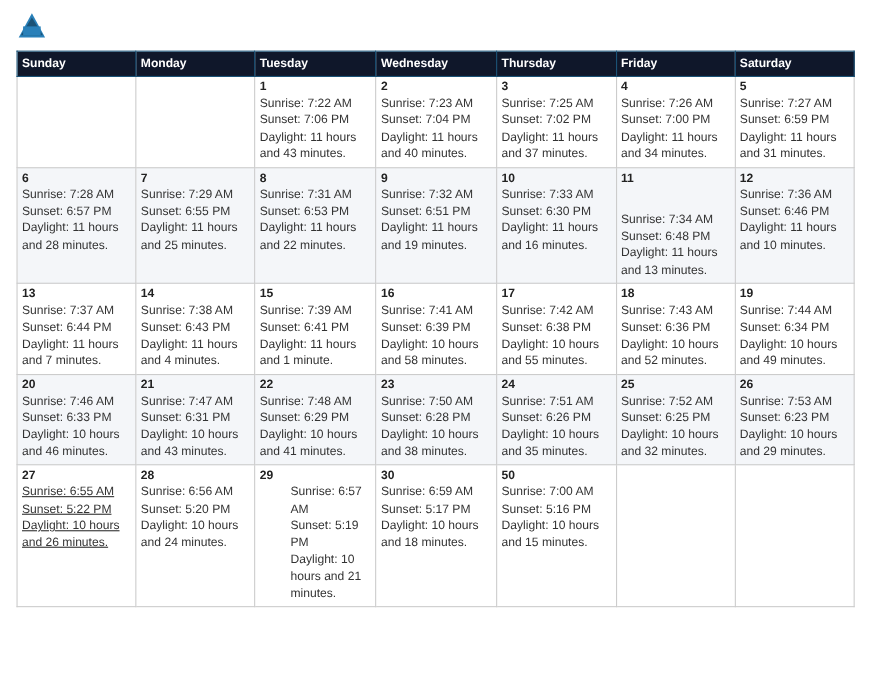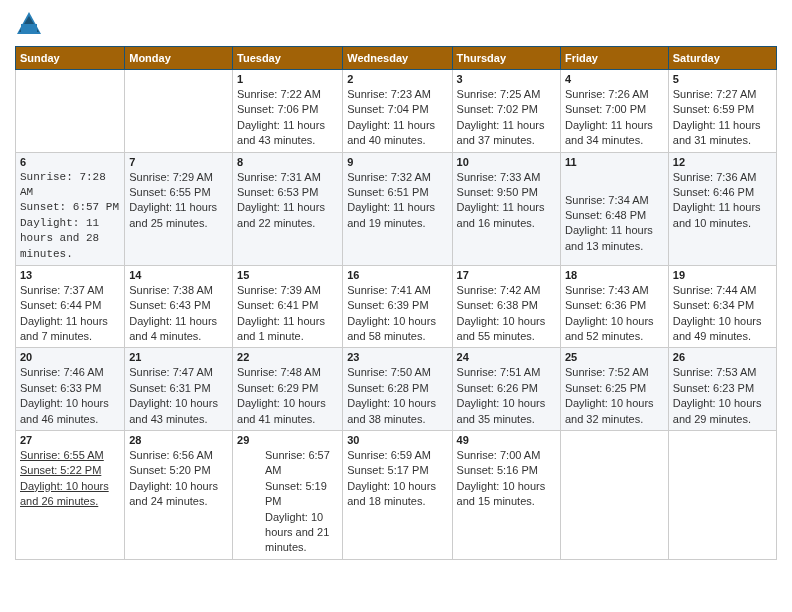--- a/index.html
+++ b/index.html
@@ -51,21 +51,21 @@
     .location {
       font-size: 14px;
       color: #555;
     }
     table {
       width: 100%;
       border-collapse: collapse;
       font-size: 10px;
     }
     thead tr th {
-      background: #a16207;
+      background: #0f172a;
       color: #fff;
       padding: 5px 4px;
       text-align: left;
       font-size: 11px;
       font-weight: bold;
       border: 1px solid #1a5276;
     }
     tbody tr td {
       border: 1px solid #ccc;
       padding: 3px 4px;
@@ -158,21 +158,21 @@
           <td>
             <span class="day-num">5</span>
             <div class="day-info" style="white-space: pre-line;">Sunrise: 7:27 AM
 Sunset: 6:59 PM
 Daylight: 11 hours and 31 minutes.</div>
           </td>
         </tr>
         <tr>
           <td>
             <span class="day-num">6</span>
-            <div class="day-info" style="white-space: pre-line; font-family: Liberation Mono, monospace;">Sunrise: 7:28 AM
+            <div class="day-info" style="white-space: pre-line;">Sunrise: 7:28 AM
 Sunset: 6:57 PM
 Daylight: 11 hours and 28 minutes.</div>
           </td>
           <td>
             <span class="day-num">7</span>
             <div class="day-info" style="white-space: pre-line;">Sunrise: 7:29 AM
 Sunset: 6:55 PM
 Daylight: 11 hours and 25 minutes.</div>
           </td>
           <td>
@@ -183,21 +183,21 @@
           </td>
           <td>
             <span class="day-num">9</span>
             <div class="day-info" style="white-space: pre-line;">Sunrise: 7:32 AM
 Sunset: 6:51 PM
 Daylight: 11 hours and 19 minutes.</div>
           </td>
           <td>
             <span class="day-num">10</span>
             <div class="day-info" style="white-space: pre-line;">Sunrise: 7:33 AM
-Sunset: 9:50 PM
+Sunset: 6:30 PM
 Daylight: 11 hours and 16 minutes.</div>
           </td>
           <td>
             <span class="day-num">11</span>
             <div class="day-info" style="white-space: pre-line; margin-top: 25px;">Sunrise: 7:34 AM
 Sunset: 6:48 PM
 Daylight: 11 hours and 13 minutes.</div>
           </td>
           <td>
             <span class="day-num">12</span>
@@ -313,21 +313,21 @@
 Sunset: 5:19 PM
 Daylight: 10 hours and 21 minutes.</div>
           </td>
           <td>
             <span class="day-num">30</span>
             <div class="day-info" style="white-space: pre-line;">Sunrise: 6:59 AM
 Sunset: 5:17 PM
 Daylight: 10 hours and 18 minutes.</div>
           </td>
           <td>
-            <span class="day-num">49</span>
+            <span class="day-num">50</span>
             <div class="day-info" style="white-space: pre-line;">Sunrise: 7:00 AM
 Sunset: 5:16 PM
 Daylight: 10 hours and 15 minutes.</div>
           </td>
           <td class="empty"></td>
           <td class="empty"></td>
         </tr>
       </tbody>
   </table>
 </div>

